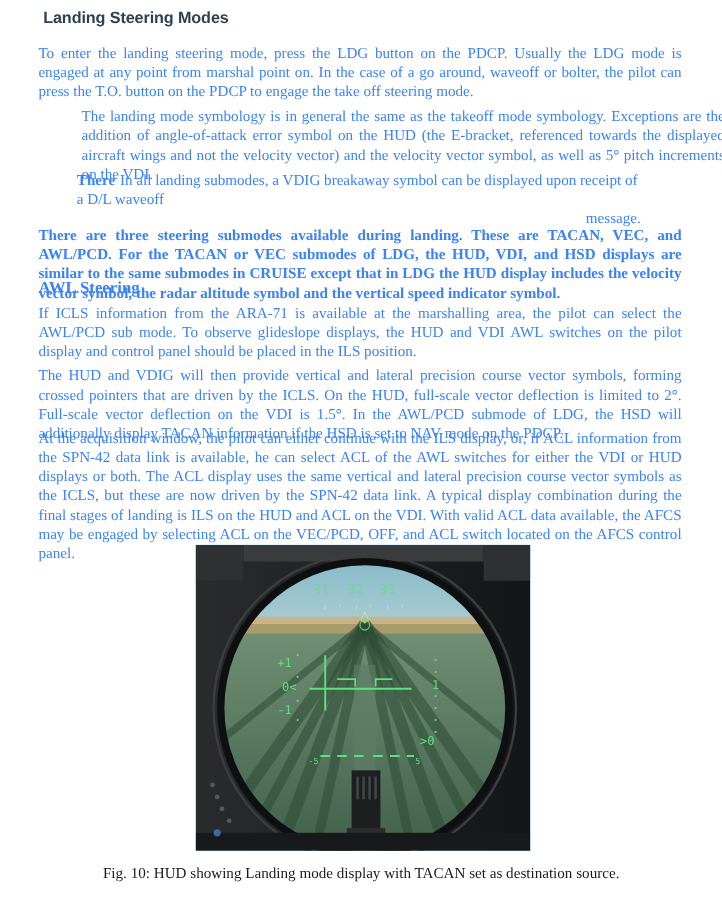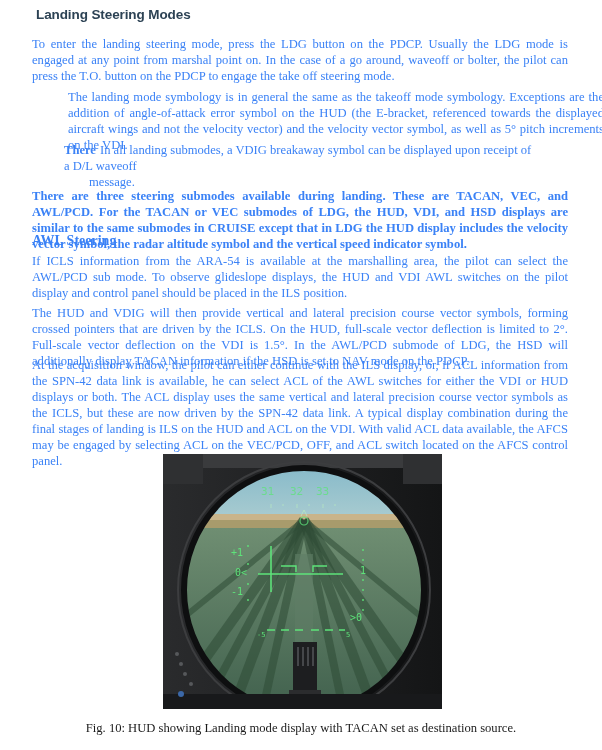--- a/index.html
+++ b/index.html
@@ -12,21 +12,21 @@
   }
   .body-text {
     position:absolute; left:32px; width:536px;
     font-family:"Liberation Serif", serif; font-size:12.6px;
     line-height:16px; color:#3b82f6; text-align:justify;
     margin:0;
   }
   .note { left:64px; width:470px; text-align:left; }
   .note .note-label { font-weight:bold; margin-right:4px; }
   .note .note-body { }
-  .note-cont { padding-left:25px; }
+  .note-cont { padding-left:25px;text-align:right; }
   .subheading {
     position:absolute; left:32px;
     font-family:Liberation Serif, serif; font-weight:bold;
     font-size:14px; color:#3b82f6;
   }
   .figure {
     position:absolute; left:163px; top:454px; width:279px; height:255px;
     overflow:hidden; background:#7dd3fc;
   }
   .caption {
@@ -51,21 +51,21 @@
     <div>
       <span class="note-label">There</span><span class="note-body">In all landing submodes, a VDIG breakaway symbol can be displayed upon receipt of a D/L waveoff</span>
     </div>
     <div class="note-cont">message.</div>
   </div>
 
   <p class="body-text" style="top:188px;font-weight:bold;">There are three steering submodes available during landing. These are TACAN, VEC, and AWL/PCD. For the TACAN or VEC submodes of LDG, the HUD, VDI, and HSD displays are similar to the same submodes in CRUISE except that in LDG the HUD display includes the velocity vector symbol, the radar altitude symbol and the vertical speed indicator symbol.</p>
 
   <div class="subheading" style="top:233px;">AWL Steering</div>
 
-  <p class="body-text" style="top:253px;">If ICLS information from the ARA-54 is available at the marshalling area, the pilot can select the AWL/PCD sub mode. To observe glideslope displays, the HUD and VDI AWL switches on the pilot display and control panel should be placed in the ILS position.</p>
+  <p class="body-text" style="top:253px;">If ICLS information from the ARA-71 is available at the marshalling area, the pilot can select the AWL/PCD sub mode. To observe glideslope displays, the HUD and VDI AWL switches on the pilot display and control panel should be placed in the ILS position.</p>
 
   <p class="body-text" style="top:305px;">The HUD and VDIG will then provide vertical and lateral precision course vector symbols, forming crossed pointers that are driven by the ICLS. On the HUD, full-scale vector deflection is limited to 2°. Full-scale vector deflection on the VDI is 1.5°. In the AWL/PCD submode of LDG, the HSD will additionally display TACAN information if the HSD is set to NAV mode on the PDCP.</p>
 
   <p class="body-text" style="top:357px;">At the acquisition window, the pilot can either continue with the ILS display, or, if ACL information from the SPN-42 data link is available, he can select ACL of the AWL switches for either the VDI or HUD displays or both. The ACL display uses the same vertical and lateral precision course vector symbols as the ICLS, but these are now driven by the SPN-42 data link. A typical display combination during the final stages of landing is ILS on the HUD and ACL on the VDI. With valid ACL data available, the AFCS may be engaged by selecting ACL on the VEC/PCD, OFF, and ACL switch located on the AFCS control panel.</p>
 
   <div class="figure">
     <svg class="hud-svg" width="279" height="255" viewBox="0 0 279 255">
       <defs>
         <clipPath id="lens">
           <ellipse cx="141" cy="136" rx="120" ry="122"></ellipse>

